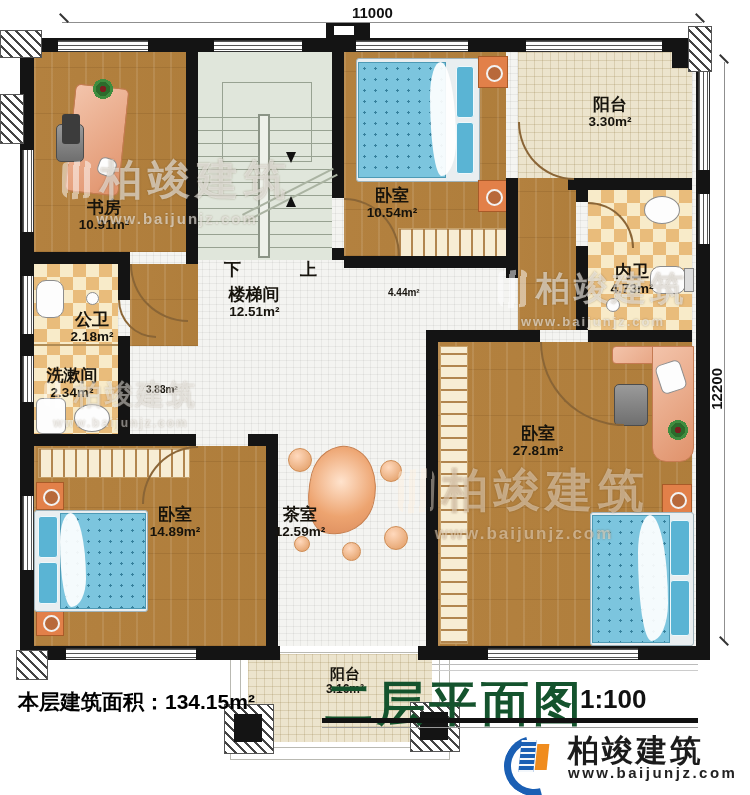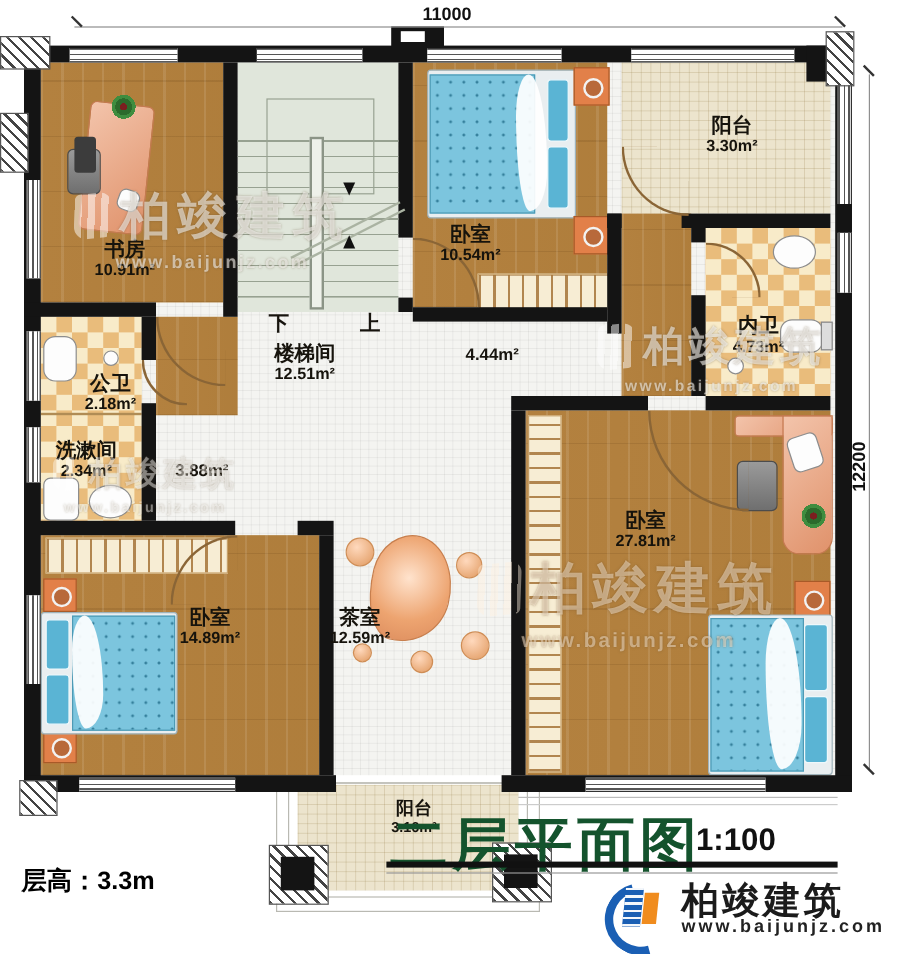--- a/index.html
+++ b/index.html
@@ -51,21 +51,21 @@
   .plant{background:radial-gradient(circle,#7a1f1f 0 3px,#2c6b2c 3px 7px,#3f8d3f 7px 10px,transparent 10px);}
   .white-fix{background:#fdfdfd;border:1px solid #8d8d8d;border-radius:6px;}
   .teatable{background:radial-gradient(circle at 45% 40%,#ffe3cd,#eda470 55%,#d9885a);
     border:1px solid #c77f4e;border-radius:46% 54% 60% 40%/40% 55% 45% 60%;}
   .stone{background:radial-gradient(circle at 38% 32%,#ffd9bd,#e0995f);border-radius:50%;border:1px solid #cf8d55;}
   
   .rlabel{position:absolute;transform:translateX(-50%);text-align:center;font-weight:bold;
     color:#16130c;line-height:1.12;white-space:nowrap;z-index:6;}
   .rlabel .nm{font-size:17px;display:block;}
   .rlabel .ar{font-size:13.5px;display:block;}
-  .single{font-size:14px;font-weight:bold;}
+  .single{font-size:10px;font-weight:bold;}
   .updown{font-size:17px;font-weight:bold;z-index:6;}
   
   .treads{background-image:repeating-linear-gradient(0deg,#97a191 0 1px,transparent 1px 13px);}
   .rail{background:#eef1ea;border:2px solid #8b9486;}
   .brk{background:#aab3a2;height:2px;transform-origin:0 0;}
   .tri{width:0;height:0;border-left:5px solid transparent;border-right:5px solid transparent;border-top:11px solid #111;}
   
   .wm{position:absolute;z-index:7;display:flex;flex-direction:column;align-items:center;pointer-events:none;}
   .wm-row{display:flex;align-items:center;gap:8px;}
   .wm-logo{display:inline-block;width:30px;height:38px;transform:skewX(-8deg) rotate(-6deg);
@@ -251,21 +251,21 @@
   <div class="abs arc" style="left:344px;top:198px;width:54px;height:56px;border-right-width:2px;border-top-width:2px;border-top-right-radius:100%;z-index:5;"></div>
   <div class="abs arc" style="left:518px;top:122px;width:54px;height:56px;border-left-width:2px;border-bottom-width:2px;border-bottom-left-radius:100%;z-index:5;"></div>
   <div class="abs arc" style="left:588px;top:202px;width:44px;height:44px;border-right-width:2px;border-top-width:2px;border-top-right-radius:100%;z-index:5;"></div>
   <div class="abs arc" style="left:540px;top:342px;width:82px;height:82px;border-left-width:2px;border-bottom-width:2px;border-bottom-left-radius:100%;z-index:5;"></div>
   <div class="abs arc" style="left:142px;top:446px;width:54px;height:56px;border-left-width:2px;border-top-width:2px;border-top-left-radius:100%;z-index:5;"></div>
 
   <div class="rlabel" style="left:104px;top:198px;">
     <span class="nm">书房</span>
     <span class="ar">10.91m²</span>
     </div>
-  <div class="rlabel" style="left:254px;top:285px;">
+  <div class="rlabel" style="left:254px;top:285px;text-align:right;">
     <span class="nm">楼梯间</span>
     <span class="ar">12.51m²</span>
     </div>
   <div class="rlabel" style="left:392px;top:186px;">
     <span class="nm">卧室</span>
     <span class="ar">10.54m²</span>
     </div>
   <div class="rlabel" style="left:610px;top:95px;">
     <span class="nm">阳台</span>
     <span class="ar">3.30m²</span>
@@ -323,21 +323,21 @@
     <div class="wm-url" style="font-size:12px;">www.baijunjz.com</div>
     </div>
   <div class="wm wm-tan" style="left:398px;top:460px;">
     <div class="wm-row">
         <span class="wm-logo" style="width:36px;height:44px;"></span>
       <span class="wm-cn" style="font-size:46px;">柏竣建筑</span>
       </div>
     <div class="wm-url" style="font-size:17px;">www.baijunjz.com</div>
     </div>
 
-  <div class="abs footer-txt" style="left:18px;top:720px;">层高：3.3m</div>
+  <div class="abs footer-txt" style="left:18px;top:688px;">本层建筑面积：134.15m²</div>
 
   <div class="abs title-cn" style="left:325px;top:672px;">二层平面图</div>
   <div class="abs title-scale" style="left:580px;top:684px;">1:100</div>
   <div class="abs" style="left:322px;top:718px;width:376px;height:5px;background:#111;z-index:8;"></div>
   <div class="abs" style="left:322px;top:727px;width:376px;height:1px;background:#999;z-index:8;"></div>
 
   <div class="abs" style="left:502px;top:728px;width:58px;height:58px;z-index:8;">
     <span class="bl-swoosh" style="left:2px;top:8px;"></span>
     <span class="bl-b1" style="left:18px;top:12px;"></span>
     <span class="bl-b2" style="left:34px;top:16px;"></span>

